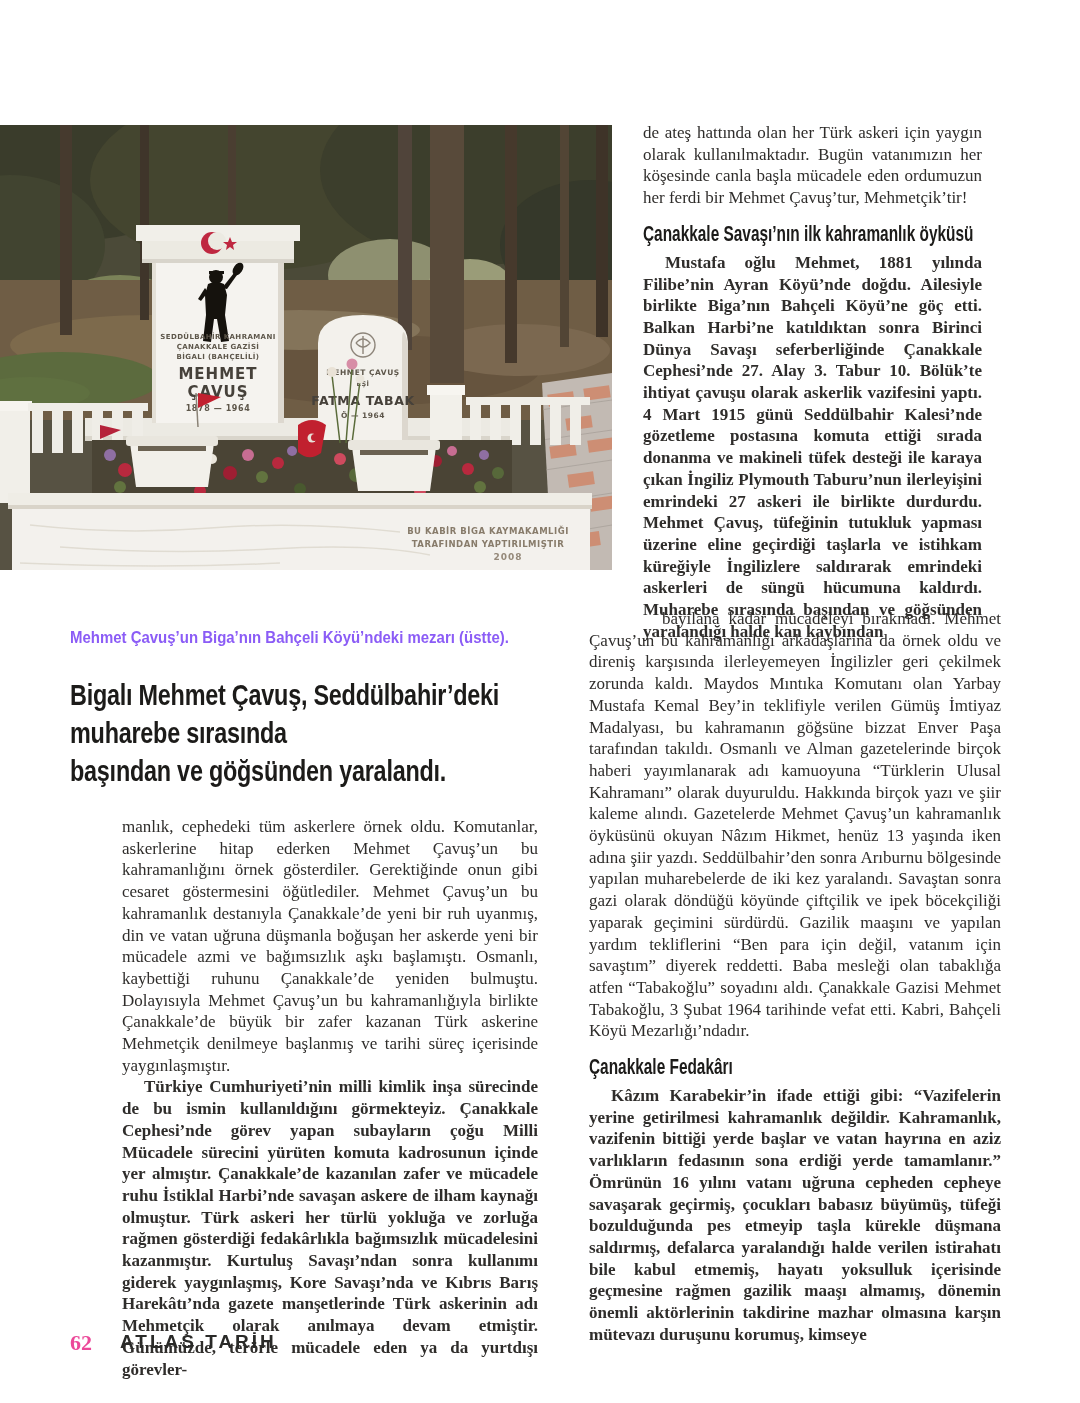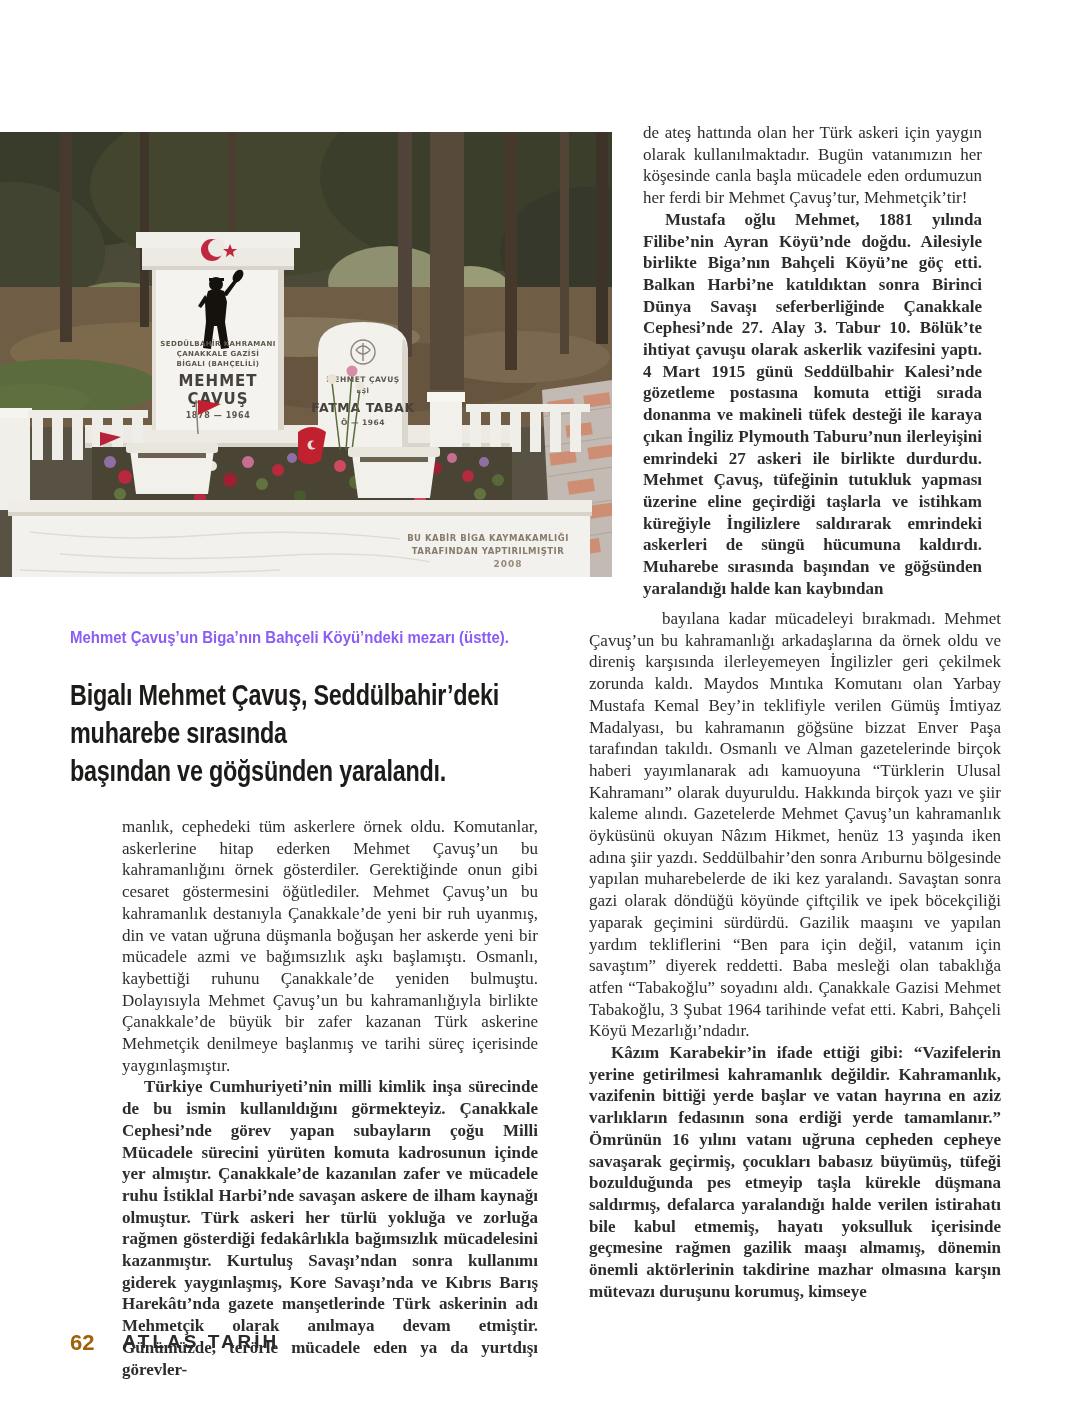--- a/index.html
+++ b/index.html
@@ -1,18 +1,18 @@
 <!DOCTYPE html>
 <html lang="tr"><head>
 <meta charset="utf-8">
 <style>
   html,body{margin:0;padding:0;background:#ffffff;}
   .page{position:relative;width:1080px;height:1403px;background:#ffffff;overflow:hidden;
         font-family:"Liberation Serif",serif;}
-  .photo{position:absolute;left:0;top:132px;width:612px;height:312px;margin:0;}
+  .photo{position:absolute;left:0;top:125px;width:612px;height:312px;margin:0;}
   .photo svg{display:block;width:612px;height:445px;}
 
   .caption{position:absolute;left:70px;top:628px;margin:0;
            font-family:"Liberation Sans",sans-serif;font-weight:bold;font-size:17px;color:#8b5cf6;}
   .cond{display:inline-block;transform:scaleX(.88);transform-origin:0 60%;white-space:nowrap;}
 
   .headline{position:absolute;left:70px;top:676px;margin:0;
             font-family:"Liberation Sans",sans-serif;font-weight:bold;font-size:30px;
             line-height:38px;color:#1c1b19;letter-spacing:-.3px;}
   .hl{display:block;transform:scaleX(.78);transform-origin:0 50%;white-space:nowrap;}
@@ -25,21 +25,21 @@
   .body{font-family:"Liberation Serif",serif;font-size:17px;line-height:21.7px;
         text-align:justify;color:#2f2d2b;margin:0;}
   .indent{text-indent:22px;font-weight:bold;}
   .hang{text-indent:73px;}
 
   .sechead{margin:13px 0 6px 0;font-family:"Liberation Sans",sans-serif;font-weight:bold;
            font-size:22px;line-height:24px;color:#1c1b19;}
   .cond2{display:inline-block;transform:scaleX(.7);transform-origin:0 60%;white-space:nowrap;}
 
   .pagefoot{position:absolute;left:70px;top:1330px;}
-  .pnum{color:#a16207;font-family:Liberation Sans, sans-serif;font-weight:bold;font-size:22px;}
+  .pnum{color:#ec4899;font-family:Liberation Serif, serif;font-weight:bold;font-size:22px;}
   .mag{font-family:"Liberation Sans",sans-serif;font-weight:bold;font-size:19px;
        letter-spacing:3px;color:#2a2a28;margin-left:24px;vertical-align:2px;}
 
   .stxt{font-family:"DejaVu Sans",sans-serif;font-weight:bold;}
 </style>
 </head>
 <body>
 
 <div class="page">
 
@@ -253,25 +253,27 @@
     <span class="hl">başından ve göğsünden yaralandı.</span>
   </h1>
 
   <div class="col col-left">
     <p class="body">manlık, cephedeki tüm askerlere örnek oldu. Komutanlar, askerlerine hitap ederken Mehmet Çavuş’un bu kahramanlığını örnek gösterdiler. Gerektiğinde onun gibi cesaret göstermesini öğütlediler. Mehmet Çavuş’un bu kahramanlık destanıyla Çanakkale’de yeni bir ruh uyanmış, din ve vatan uğruna düşmanla boğuşan her askerde yeni bir mücadele azmi ve bağımsızlık aşkı başlamıştı. Osmanlı, kaybettiği ruhunu Çanakkale’de yeniden bulmuştu. Dolayısıyla Mehmet Çavuş’un bu kahramanlığıyla birlikte Çanakkale’de büyük bir zafer kazanan Türk askerine Mehmetçik denilmeye başlanmış ve tarihi süreç içerisinde yaygınlaşmıştır.</p>
     <p class="body indent">Türkiye Cumhuriyeti’nin milli kimlik inşa sürecinde de bu ismin kullanıldığını görmekteyiz. Çanakkale Cephesi’nde görev yapan subayların çoğu Milli Mücadele sürecini yürüten komuta kadrosunun içinde yer almıştır. Çanakkale’de kazanılan zafer ve mücadele ruhu İstiklal Harbi’nde savaşan askere de ilham kaynağı olmuştur. Türk askeri her türlü yokluğa ve zorluğa rağmen gösterdiği fedakârlıkla bağımsızlık mücadelesini kazanmıştır. Kurtuluş Savaşı’ndan sonra kullanımı giderek yaygınlaşmış, Kore Savaşı’nda ve Kıbrıs Barış Harekâtı’nda gazete manşetlerinde Türk askerinin adı Mehmetçik olarak anılmaya devam etmiştir. Günümüzde, terörle mücadele eden ya da yurtdışı görevler-</p>
   </div>
 
   <div class="col col-rnarrow">
     <p class="body">de ateş hattında olan her Türk askeri için yaygın olarak kullanılmaktadır. Bugün vatanımızın her köşesinde canla başla mücadele eden ordumuzun her ferdi bir Mehmet Çavuş’tur, Mehmetçik’tir!</p>
+    <h2 class="sechead"><span class="cond2">Çanakkale Savaşı’nın ilk kahramanlık öyküsü</span></h2>
     <p class="body indent">Mustafa oğlu Mehmet, 1881 yılında Filibe’nin Ayran Köyü’nde doğdu. Ailesiyle birlikte Biga’nın Bahçeli Köyü’ne göç etti. Balkan Harbi’ne katıldıktan sonra Birinci Dünya Savaşı seferberliğinde Çanakkale Cephesi’nde 27. Alay 3. Tabur 10. Bölük’te ihtiyat çavuşu olarak askerlik vazifesini yaptı. 4 Mart 1915 günü Seddülbahir Kalesi’nde gözetleme postasına komuta ettiği sırada donanma ve makineli tüfek desteği ile karaya çıkan İngiliz Plymouth Taburu’nun ilerleyişini emrindeki 27 askeri ile birlikte durdurdu. Mehmet Çavuş, tüfeğinin tutukluk yapması üzerine eline geçirdiği taşlarla ve istihkam küreğiyle İngilizlere saldırarak emrindeki askerleri de süngü hücumuna kaldırdı. Muharebe sırasında başından ve göğsünden yaralandığı halde kan kaybından</p>
   </div>
 
   <div class="col col-rwide">
     <p class="body hang">bayılana kadar mücadeleyi bırakmadı. Mehmet Çavuş’un bu kahramanlığı arkadaşlarına da örnek oldu ve direniş karşısında ilerleyemeyen İngilizler geri çekilmek zorunda kaldı. Maydos Mıntıka Komutanı olan Yarbay Mustafa Kemal Bey’in teklifiyle verilen Gümüş İmtiyaz Madalyası, bu kahramanın göğsüne bizzat Enver Paşa tarafından takıldı. Osmanlı ve Alman gazetelerinde birçok haberi yayımlanarak adı kamuoyuna “Türklerin Ulusal Kahramanı” olarak duyuruldu. Hakkında birçok yazı ve şiir kaleme alındı. Gazetelerde Mehmet Çavuş’un kahramanlık öyküsünü okuyan Nâzım Hikmet, henüz 13 yaşında iken adına şiir yazdı. Seddülbahir’den sonra Arıburnu bölgesinde yapılan muharebelerde de iki kez yaralandı. Savaştan sonra gazi olarak döndüğü köyünde çiftçilik ve ipek böcekçiliği yaparak geçimini sürdürdü. Gazilik maaşını ve yapılan yardım tekliflerini “Ben para için değil, vatanım için savaştım” diyerek reddetti. Baba mesleği olan tabaklığa atfen “Tabakoğlu” soyadını aldı. Çanakkale Gazisi Mehmet Tabakoğlu, 3 Şubat 1964 tarihinde vefat etti. Kabri, Bahçeli Köyü Mezarlığı’ndadır.</p>
+    <h2 class="sechead"><span class="cond2">Çanakkale Fedakârı</span></h2>
     <p class="body indent">Kâzım Karabekir’in ifade ettiği gibi: “Vazifelerin yerine getirilmesi kahramanlık değildir. Kahramanlık, vazifenin bittiği yerde başlar ve vatan hayrına en aziz varlıkların fedasının sona erdiği yerde tamamlanır.” Ömrünün 16 yılını vatanı uğruna cepheden cepheye savaşarak geçirmiş, çocukları babasız büyümüş, tüfeği bozulduğunda pes etmeyip taşla kürekle düşmana saldırmış, defalarca yaralandığı halde verilen istirahatı bile kabul etmemiş, hayatı yoksulluk içerisinde geçmesine rağmen gazilik maaşı almamış, dönemin önemli aktörlerinin takdirine mazhar olmasına karşın mütevazı duruşunu korumuş, kimseye</p>
   </div>
 
   <footer class="pagefoot">
     <span class="pnum">62</span>
     <span class="mag">ATLAS TARİH</span>
   </footer>
 
 </div>
 

